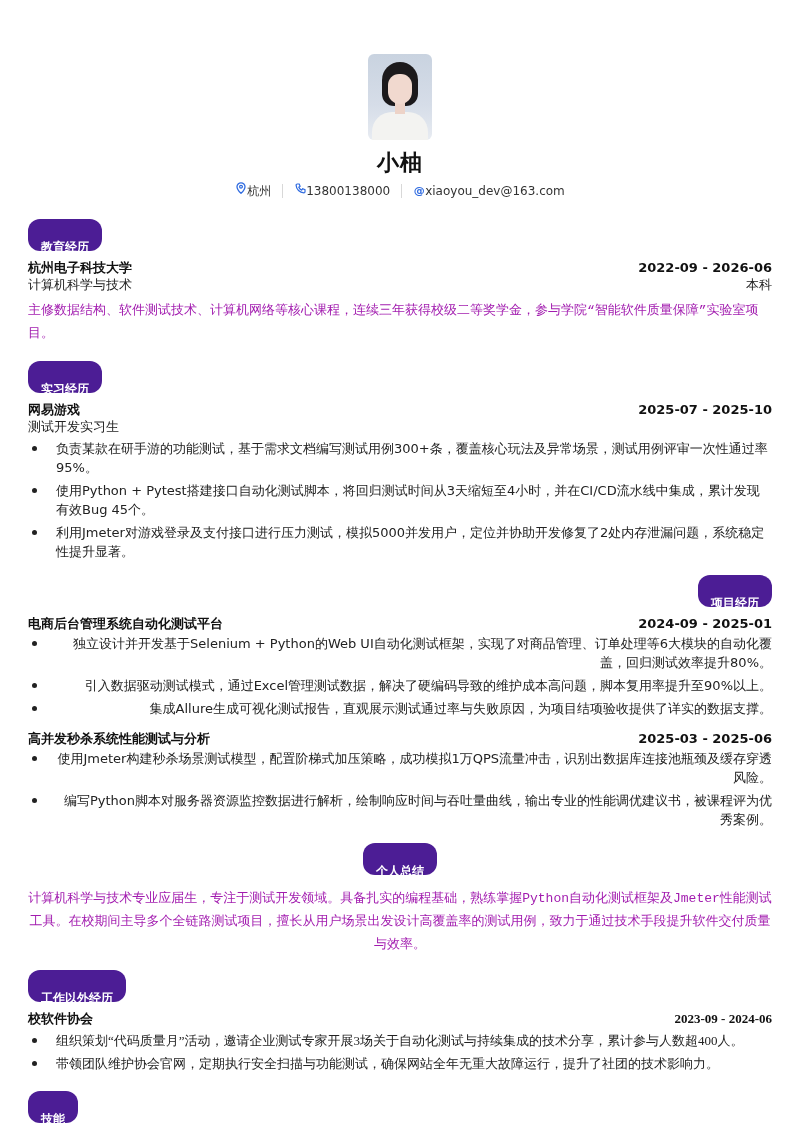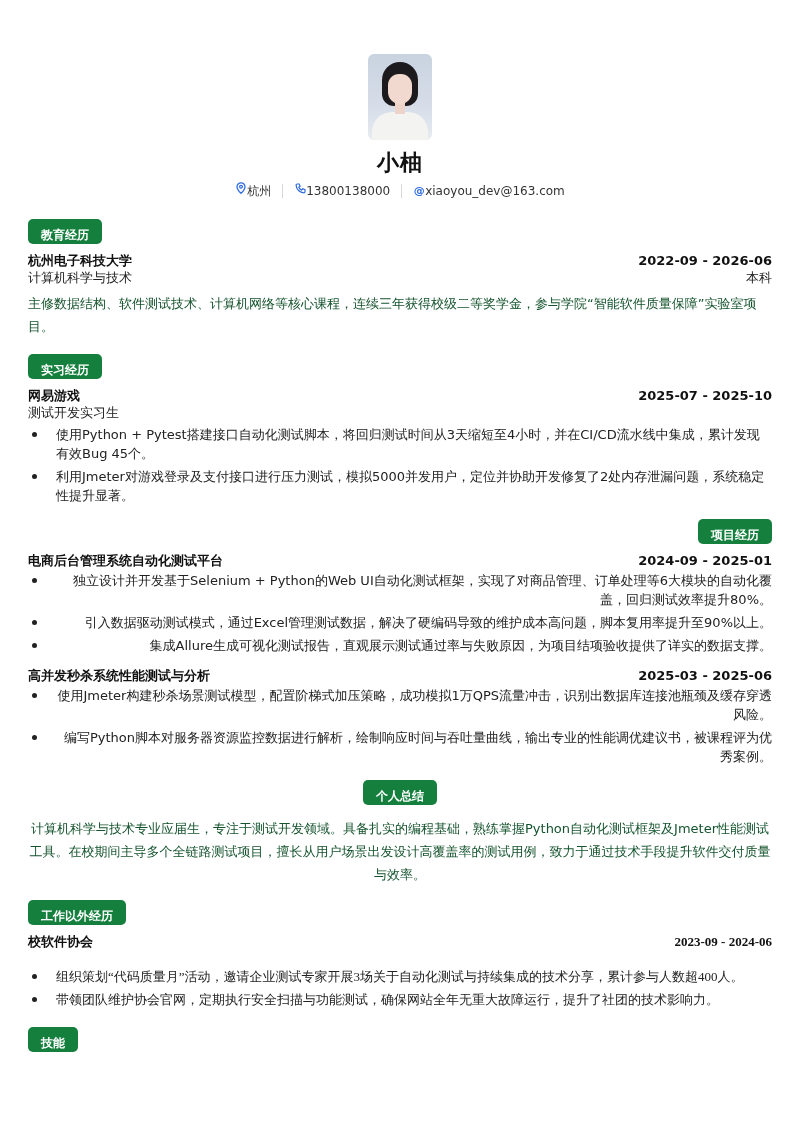--- a/index.html
+++ b/index.html
@@ -15,27 +15,27 @@
     .photo .neck { position: absolute; left: 27px; top: 46px; width: 10px; height: 14px; background: #edd3c8; }
     .photo .body { position: absolute; left: 4px; top: 58px; width: 56px; height: 32px; border-radius: 20px 20px 0 0; background: #f3f3f1; }
     .name { font-size: 22px; font-weight: bold; color: #111; margin-top: 8px; line-height: 30px; letter-spacing: 1px; }
     .contacts { margin-top: 4px; display: flex; justify-content: center; align-items: center; font-size: 12px; color: #333; line-height: 18px; }
     .contact { display: inline-flex; align-items: center; gap: 0; }
     .contact .ico { color: #2f6be0; font-size: 11px; display: inline-block; width: 12px; text-align: center; }
     .sep { width: 1px; height: 14px; background: #d8d8d8; margin: 0 11px; }
 
     .content { position: absolute; left: 28px; top: 219px; width: 744px; }
     .section { margin-bottom: 14px; }
-    .badge { display: inline-block; background: #15803d; color: #fff; font-size: 12px; font-weight: bold;
-      padding: 4px 13px; height: 25px; line-height: 25px; border-radius: 5px; margin-bottom: 8px; }
+    .badge { display: inline-block; background: #4c1d95; color: #fff; font-size: 12px; font-weight: bold;
+      padding: 16px 13px; height: 25px; line-height: 25px; border-radius: 12px; margin-bottom: 8px; }
     .row { display: flex; justify-content: space-between; align-items: baseline; font-size: 13px; line-height: 17px; }
     .row .title { font-weight: bold; color: #111; }
     .row .date { font-weight: bold; color: #111; }
     .row .sub { color: #222; }
-    .para { font-size: 13px; line-height: 23px; color: #14532d; margin-top: 2px; }
+    .para { font-size: 13px; line-height: 23px; color: #a21caf; margin-top: 2px; font-family: Liberation Mono, monospace; }
     ul.bullets { list-style: none; margin-top: 2px; }
     ul.bullets li { position: relative; padding-left: 28px; font-size: 13px; line-height: 19px; color: #222; margin-bottom: 4px; }
     ul.bullets li::before { content: ""; position: absolute; left: 4px; top: 7px; width: 5px; height: 5px; border-radius: 50%; background: #222; }
     .entry { margin-bottom: 8px; }
   </style>
 </head>
 <body>
 
 <div class="page">
 
@@ -92,20 +92,21 @@
     <div class="section" style="margin-top:16px;">
       <div class="badge">实习经历</div>
       <div class="row">
         <span class="title">网易游戏</span>
         <span class="date">2025-07 - 2025-10</span>
       </div>
       <div class="row">
         <span class="sub">测试开发实习生</span>
       </div>
       <ul class="bullets" style="margin-top:4px;">
+        <li>负责某款在研手游的功能测试，基于需求文档编写测试用例300+条，覆盖核心玩法及异常场景，测试用例评审一次性通过率95%。</li>
         <li>使用Python + Pytest搭建接口自动化测试脚本，将回归测试时间从3天缩短至4小时，并在CI/CD流水线中集成，累计发现有效Bug 45个。</li>
         <li>利用Jmeter对游戏登录及支付接口进行压力测试，模拟5000并发用户，定位并协助开发修复了2处内存泄漏问题，系统稳定性提升显著。</li>
       </ul>
     </div>
 
     <div class="section" style="margin-top:4px;text-align:right;">
       <div class="badge">项目经历</div>
       <div class="entry">
         <div class="row">
           <span class="title">电商后台管理系统自动化测试平台</span>
@@ -133,21 +134,21 @@
       <div class="badge">个人总结</div>
       <div class="para" style="margin-top:4px;">计算机科学与技术专业应届生，专注于测试开发领域。具备扎实的编程基础，熟练掌握Python自动化测试框架及Jmeter性能测试工具。在校期间主导多个全链路测试项目，擅长从用户场景出发设计高覆盖率的测试用例，致力于通过技术手段提升软件交付质量与效率。</div>
     </div>
 
     <div class="section" style="margin-top:12px;font-family:Liberation Serif, serif;">
       <div class="badge">工作以外经历</div>
       <div class="row">
         <span class="title">校软件协会</span>
         <span class="date">2023-09 - 2024-06</span>
       </div>
-      <ul class="bullets" style="margin-top:17px;">
+      <ul class="bullets" style="margin-top:4px;">
         <li>组织策划“代码质量月”活动，邀请企业测试专家开展3场关于自动化测试与持续集成的技术分享，累计参与人数超400人。</li>
         <li>带领团队维护协会官网，定期执行安全扫描与功能测试，确保网站全年无重大故障运行，提升了社团的技术影响力。</li>
       </ul>
     </div>
 
     <div class="section" style="margin-top:18px;">
       <div class="badge">技能</div>
     </div>
 
   </div>

